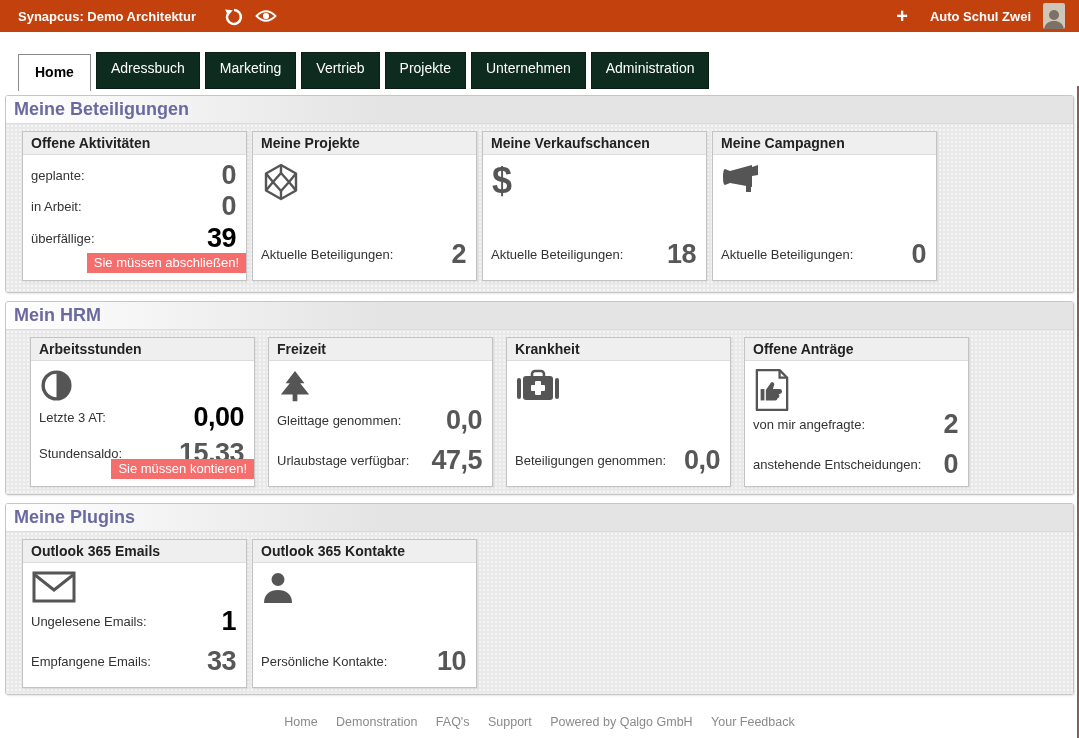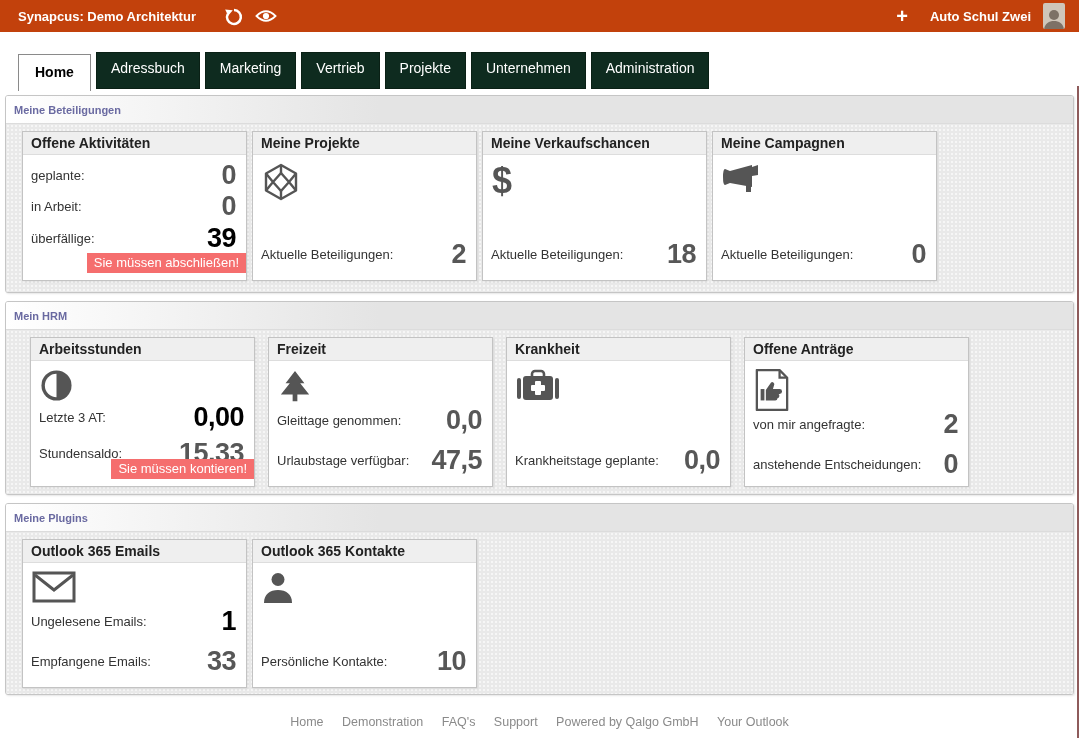--- a/index.html
+++ b/index.html
@@ -25,21 +25,21 @@
   .tab.active { background:#fff; color:#000; font-weight:bold; border:1px solid #8a8a8a;
                 border-bottom:none; padding:9px 16px 11px 16px; margin-bottom:-2px; }
 
   
   .section { margin:6px 5px 0 5px; border:1px solid #c5c5c5; border-radius:3px; background:#fff;
              overflow:hidden; box-shadow:1px 1px 2px rgba(0,0,0,.10); }
   .section + .section { margin-top:8px; }
   .sec-a { height:198px; } .sec-b { height:194px; } .sec-c { height:192px; }
   .section-title { height:28px; display:flex; align-items:center; padding-left:8px;
                    background:linear-gradient(to right,#ffffff 0%,#e4e4e4 35%);
-                   color:#6a6aa1; font-size:11px; font-weight:bold; border-bottom:1px solid #dcdcdc; }
+                   color:#6a6aa1; font-size:18px; font-weight:bold; border-bottom:1px solid #dcdcdc; }
   .section-body { height:calc(100% - 28px); padding:7px 16px; display:flex; align-items:flex-start;
                   background-color:#e9e9e9;
                   background-image:radial-gradient(#f6f6f6 1px, rgba(0,0,0,0) 1.2px);
                   background-size:4px 4px; }
 
   
   .card { position:relative; width:225px; margin-right:5px; background:#fff;
           border:1px solid #c3c3c3; display:flex; flex-direction:column;
           box-shadow:1px 1px 2px rgba(0,0,0,.08); }
   .sec-a .card { height:150px; } .sec-b .card { height:150px;margin-left:8px; } .sec-c .card { height:149px; }
@@ -226,21 +226,21 @@
           <path d="M16 8 v-3 a3 3 0 0 1 3-3 h6 a3 3 0 0 1 3 3 v3" stroke="#555" stroke-width="2.6" fill="none"></path>
           <rect x="1" y="9" width="4" height="21" rx="2" fill="#555"></rect>
           <rect x="39" y="9" width="4" height="21" rx="2" fill="#555"></rect>
           <rect x="7" y="7" width="30" height="24" rx="3" fill="#555"></rect>
           <rect x="19" y="12" width="6" height="14" rx="1" fill="#fff"></rect>
           <rect x="15" y="16" width="14" height="6" rx="1" fill="#fff"></rect>
         </svg>
       </div>
       <div class="card-rows">
         <div class="row">
-          <span class="lbl">Krankheitstage geplante:</span>
+          <span class="lbl">Beteiligungen genommen:</span>
           <span class="val">0,0</span>
         </div>
       </div>
     </div>
 
     <div class="card">
       <div class="card-header">Offene Anträge</div>
       <div class="card-icon">
         <svg width="36" height="42" viewBox="0 0 38 44">
           <path d="M3 1 H27 L35 9 V43 H3 Z" stroke="#555" stroke-width="2.4" fill="#fff" stroke-linejoin="round"></path>
@@ -306,16 +306,16 @@
 
   </div>
 </div>
 
 <div class="footer">
   <a>Home</a>
   <a>Demonstration</a>
   <a>FAQ's</a>
   <a>Support</a>
   <a>Powered by Qalgo GmbH</a>
-  <a>Your Outlook</a>
+  <a>Your Feedback</a>
 </div>
 
 <div class="edge-strip"></div>
 
 </body></html>

